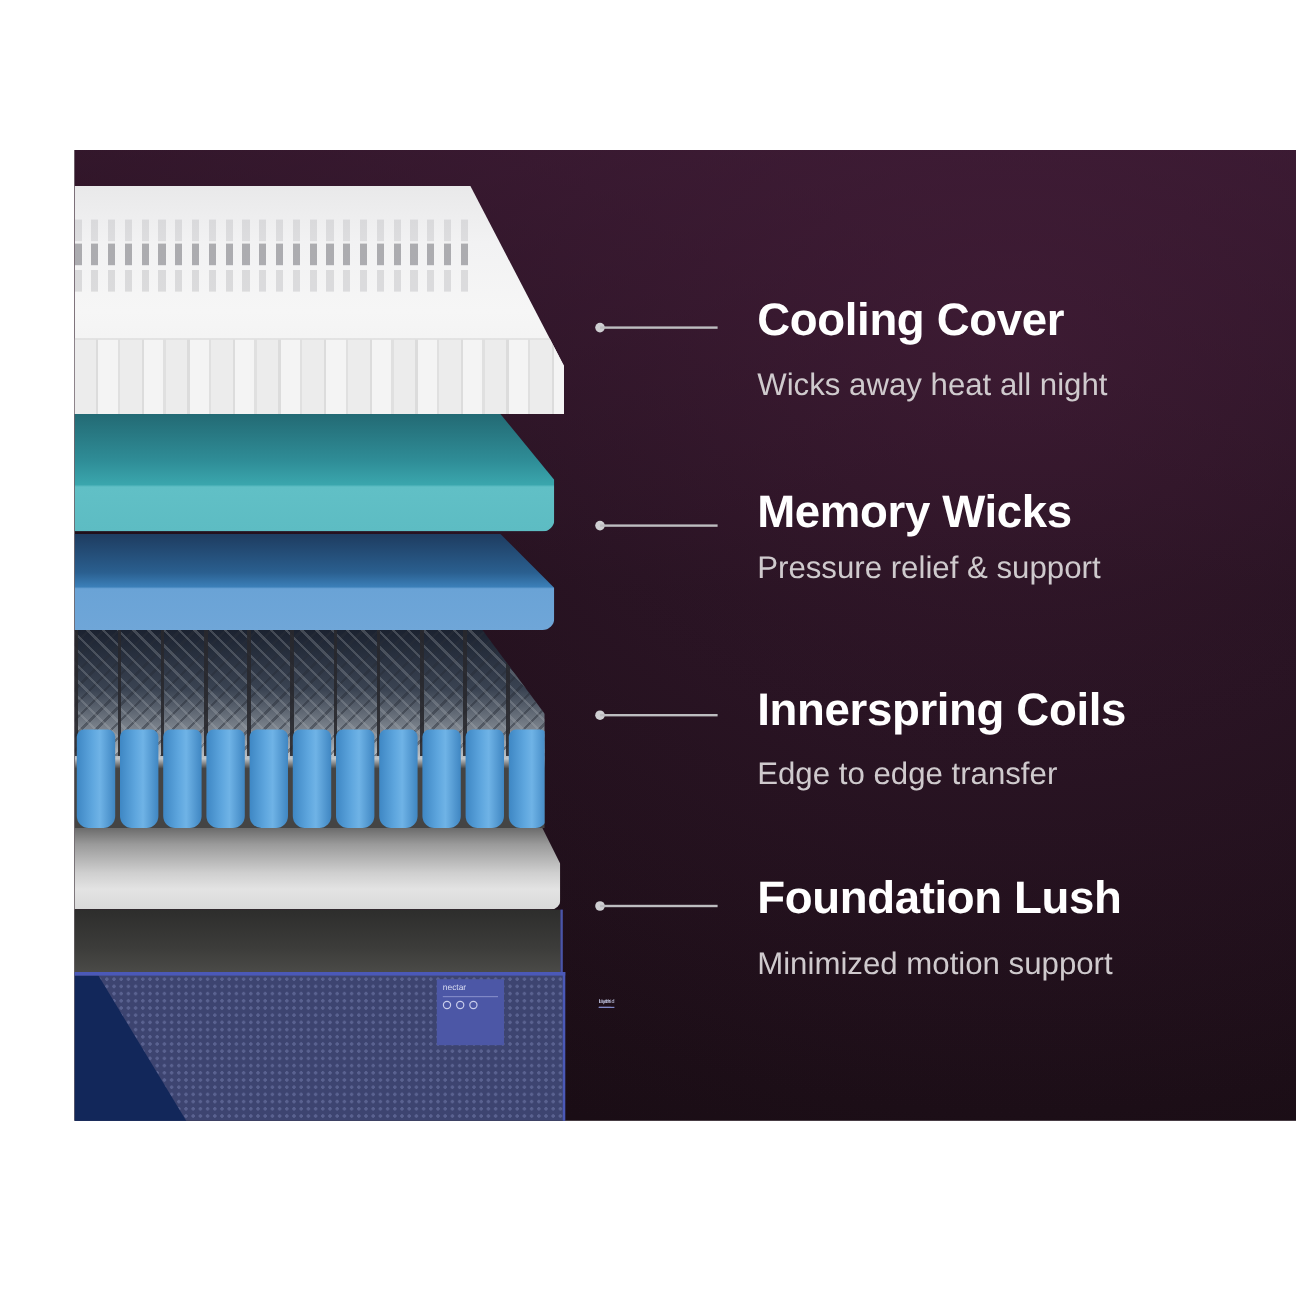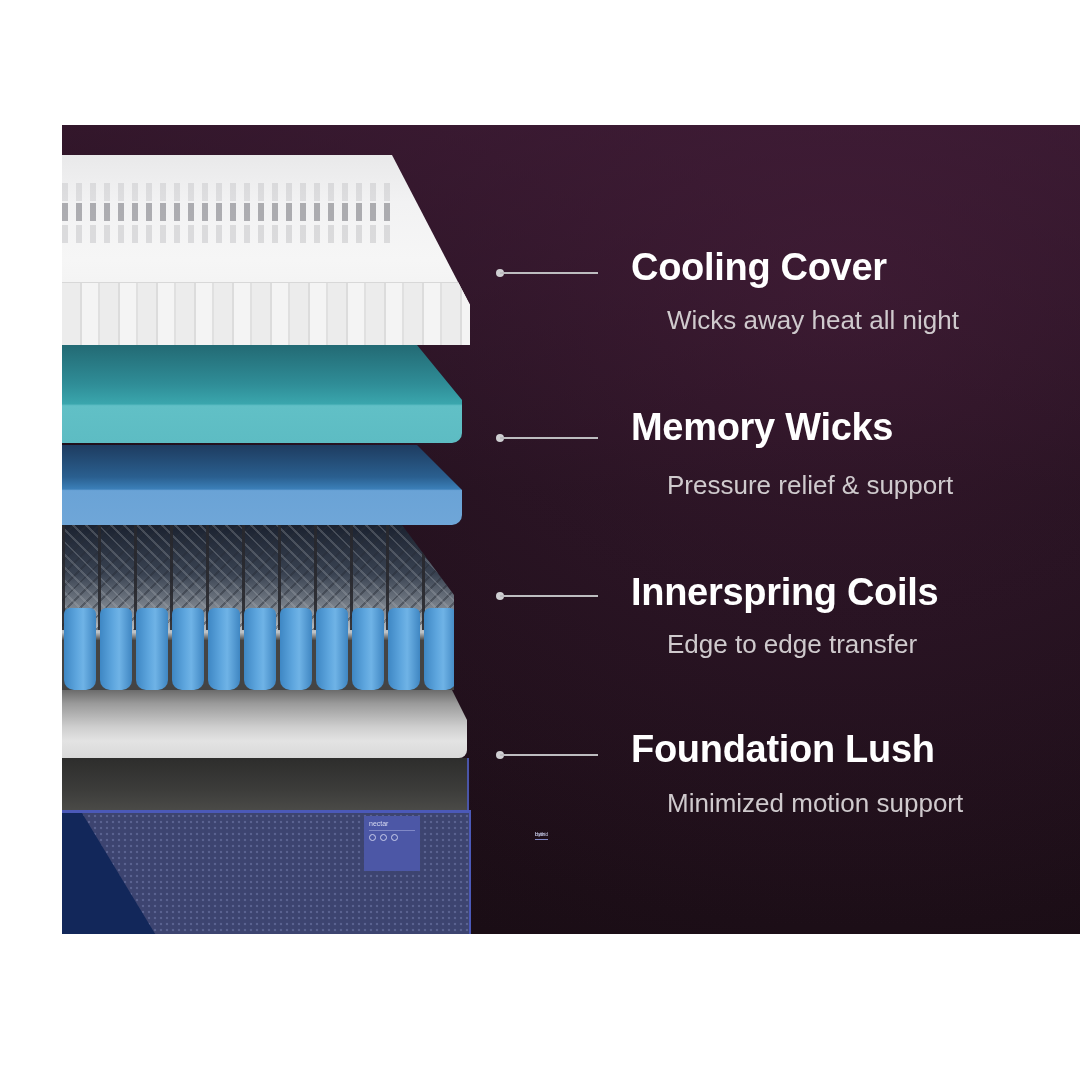--- a/index.html
+++ b/index.html
@@ -50,21 +50,21 @@
   .tag .brand{color:#d9dcf2;font-size:7px;line-height:8px;border-bottom:1px solid #8088c6;padding-bottom:2px;}
   .tag .sub{color:#c9cdeb;font-size:4.5px;line-height:6px;border-bottom:1px solid #8088c6;padding:1px 0;}
   .tag .icons{display:flex;gap:4px;margin-top:3px;}
   .tag .icons span{width:7px;height:7px;border-radius:50%;border:1px solid #c9cdeb;box-sizing:border-box;}
   
   .callout{position:absolute;left:434px;}
   .connector{position:absolute;left:0;top:0;width:102px;height:8px;}
   .connector .dot{position:absolute;left:0;top:0;width:8px;height:8px;border-radius:50%;background:#cfcfd2;}
   .connector .line{position:absolute;left:4px;top:3px;width:98px;height:2px;background:#bdbdc0;}
   .title{position:absolute;left:135px;white-space:nowrap;color:#ffffff;font-weight:700;font-size:38px;letter-spacing:-0.3px;}
-  .sub{position:absolute;left:135px;white-space:nowrap;color:#cfcacd;font-size:26px;margin-left:36px;}
+  .sub{position:absolute;left:135px;white-space:nowrap;color:#cfcacd;font-size:26px;}
 </style>
 </head>
 <body>
 
 <div class="panel">
 
   <div class="layer cover">
     <div class="stitch stitch3"></div>
     <div class="stitch"></div>
     <div class="stitch stitch2"></div>
@@ -115,21 +115,21 @@
     <div class="title" style="top:-23px;">Cooling Cover</div>
     <div class="sub" style="top:36px;">Wicks away heat all night</div>
   </div>
 
   <div class="callout" style="top:309px;">
     <div class="connector">
         <div class="dot"></div>
         <div class="line"></div>
       </div>
     <div class="title" style="top:-28px;">Memory Wicks</div>
-    <div class="sub" style="top:36px;">Pressure relief &amp; support</div>
+    <div class="sub" style="top:24px;">Pressure relief &amp; support</div>
   </div>
 
   <div class="callout" style="top:467px;">
     <div class="connector">
         <div class="dot"></div>
         <div class="line"></div>
       </div>
     <div class="title" style="top:-21px;">Innerspring Coils</div>
     <div class="sub" style="top:37px;">Edge to edge transfer</div>
   </div>

